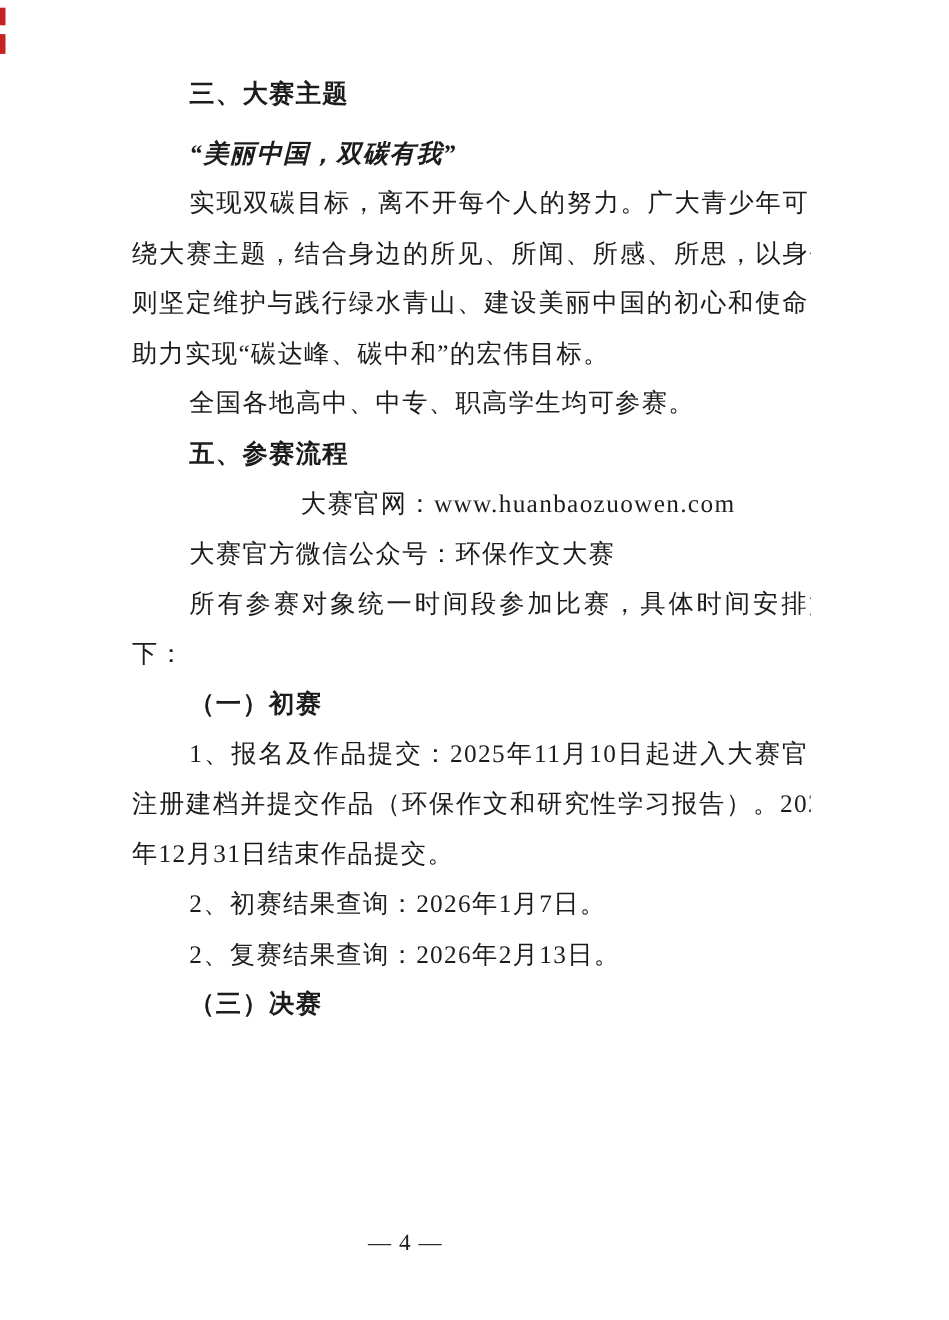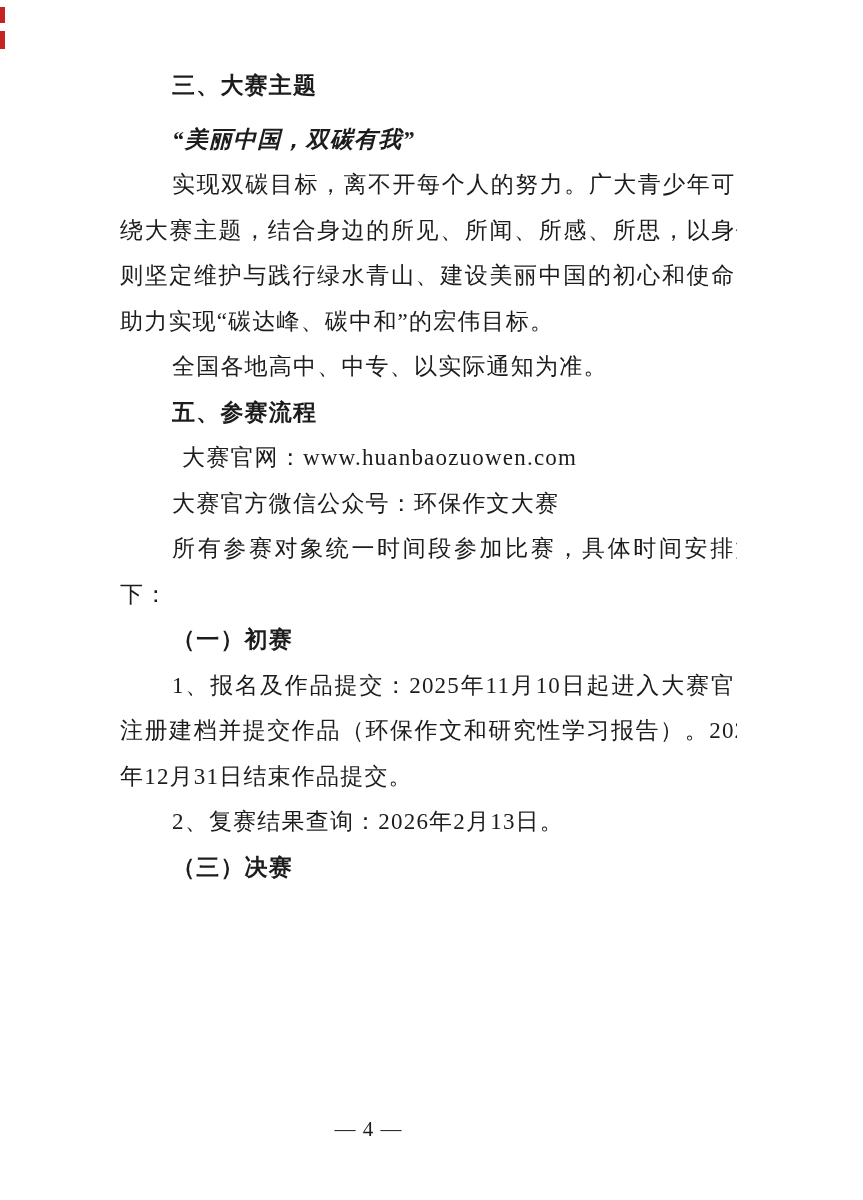--- a/index.html
+++ b/index.html
@@ -44,21 +44,21 @@
   .block.h {
     font-weight: 700;
     text-align: left;
   }
   .block.theme-gap {
     margin-top: 8px;
     font-style: italic;
   }
   .block.p-site {
     text-indent: 62px;
-    text-align: left;
+    text-align: center;
   }
   .footer {
     position: absolute;
     left: 0;
     top: 1114px;
     width: 100%;
     text-align: center;
   }
   .page-number {
     font-size: 21px;
@@ -73,27 +73,28 @@
 
 <div class="page">
 
   <span class="red-mark m1"></span>
   <span class="red-mark m2"></span>
 
   <main class="content">
     <div class="block h">三、大赛主题</div>
     <div class="block h theme-gap">“美丽中国，双碳有我”</div>
     <div class="block p">实现双碳目标，离不开每个人的努力。广大青少年可围绕大赛主题，结合身边的所见、所闻、所感、所思，以身作则坚定维护与践行绿水青山、建设美丽中国的初心和使命，助力实现“碳达峰、碳中和”的宏伟目标。</div>
-    <div class="block p">全国各地高中、中专、以实际通知为准。</div>
+    <div class="block p">全国各地高中、中专、职高学生均可参赛。</div>
     <div class="block h">五、参赛流程</div>
     <div class="block p p-site">大赛官网：www.huanbaozuowen.com</div>
     <div class="block p">大赛官方微信公众号：环保作文大赛</div>
     <div class="block p">所有参赛对象统一时间段参加比赛，具体时间安排如下：</div>
     <div class="block h">（一）初赛</div>
     <div class="block p">1、报名及作品提交：2025年11月10日起进入大赛官网注册建档并提交作品（环保作文和研究性学习报告）。2025年12月31日结束作品提交。</div>
+    <div class="block p">2、初赛结果查询：2026年1月7日。</div>
     <div class="block p">2、复赛结果查询：2026年2月13日。</div>
     <div class="block h">（三）决赛</div>
   </main>
 
   <footer class="footer">
     <div class="page-number">— 4 —</div>
   </footer>
 
 </div>
 

